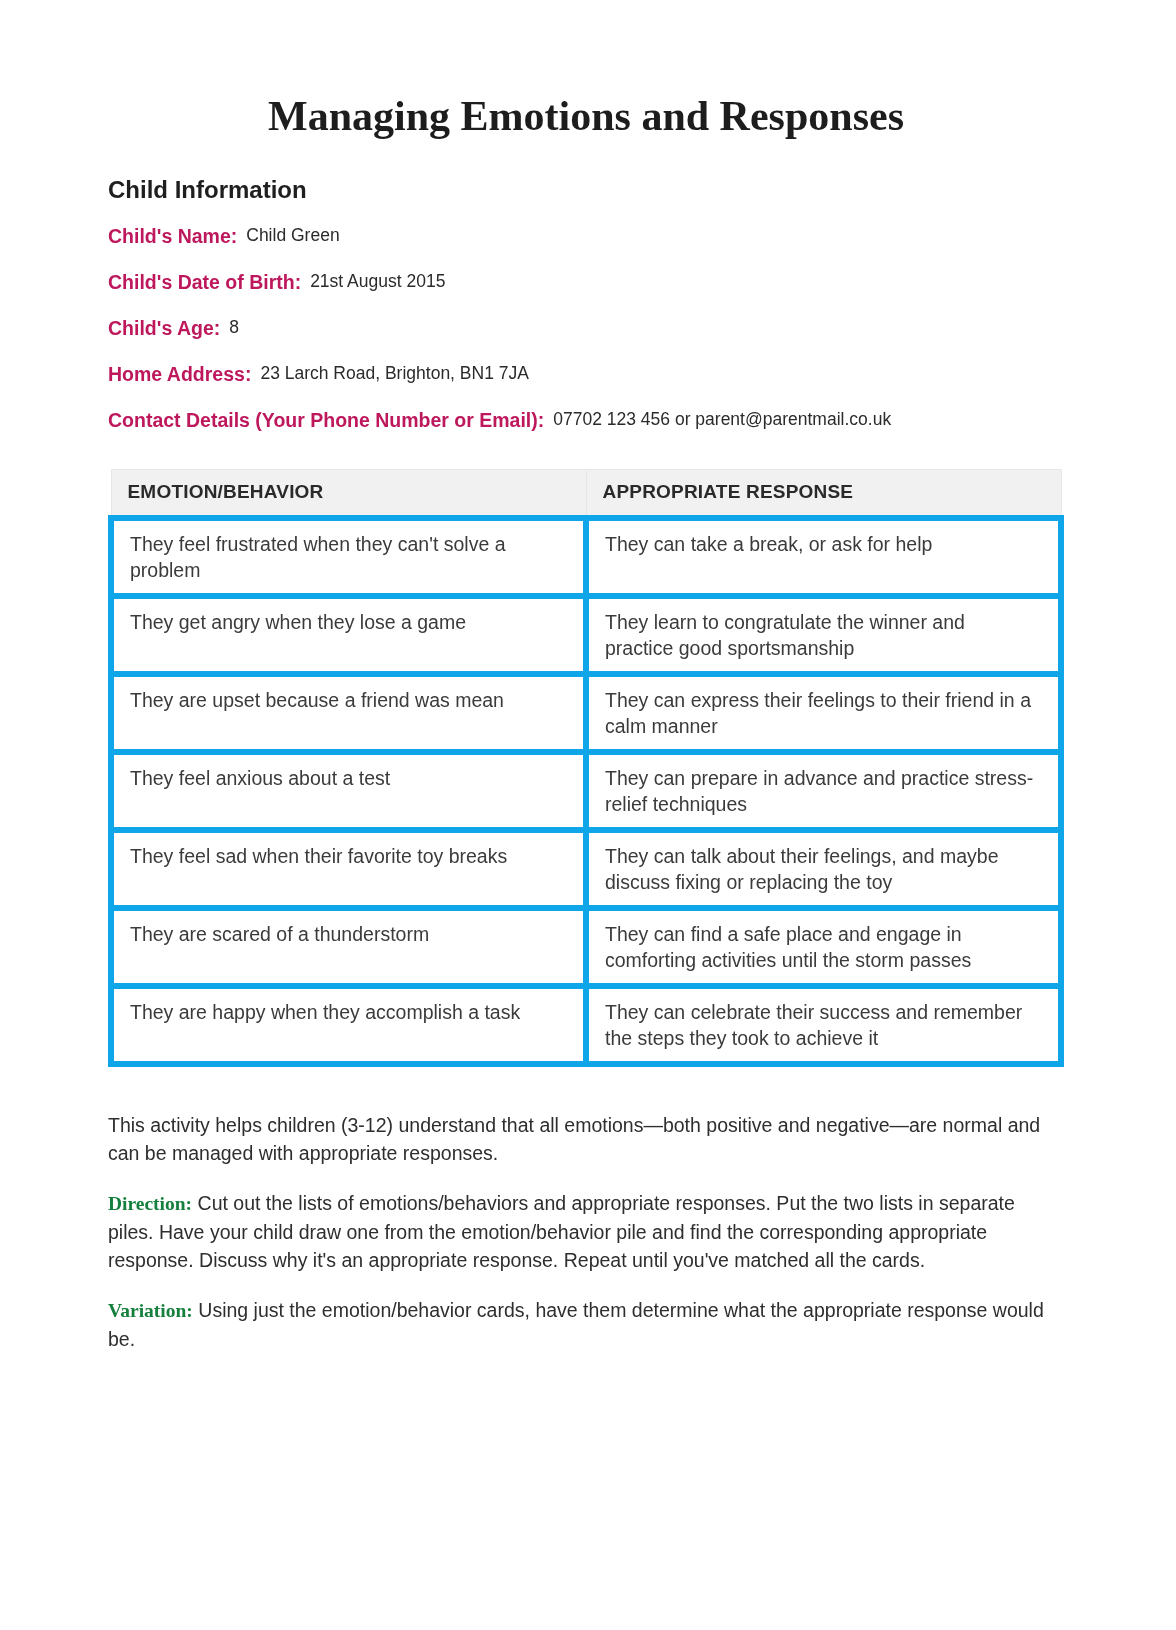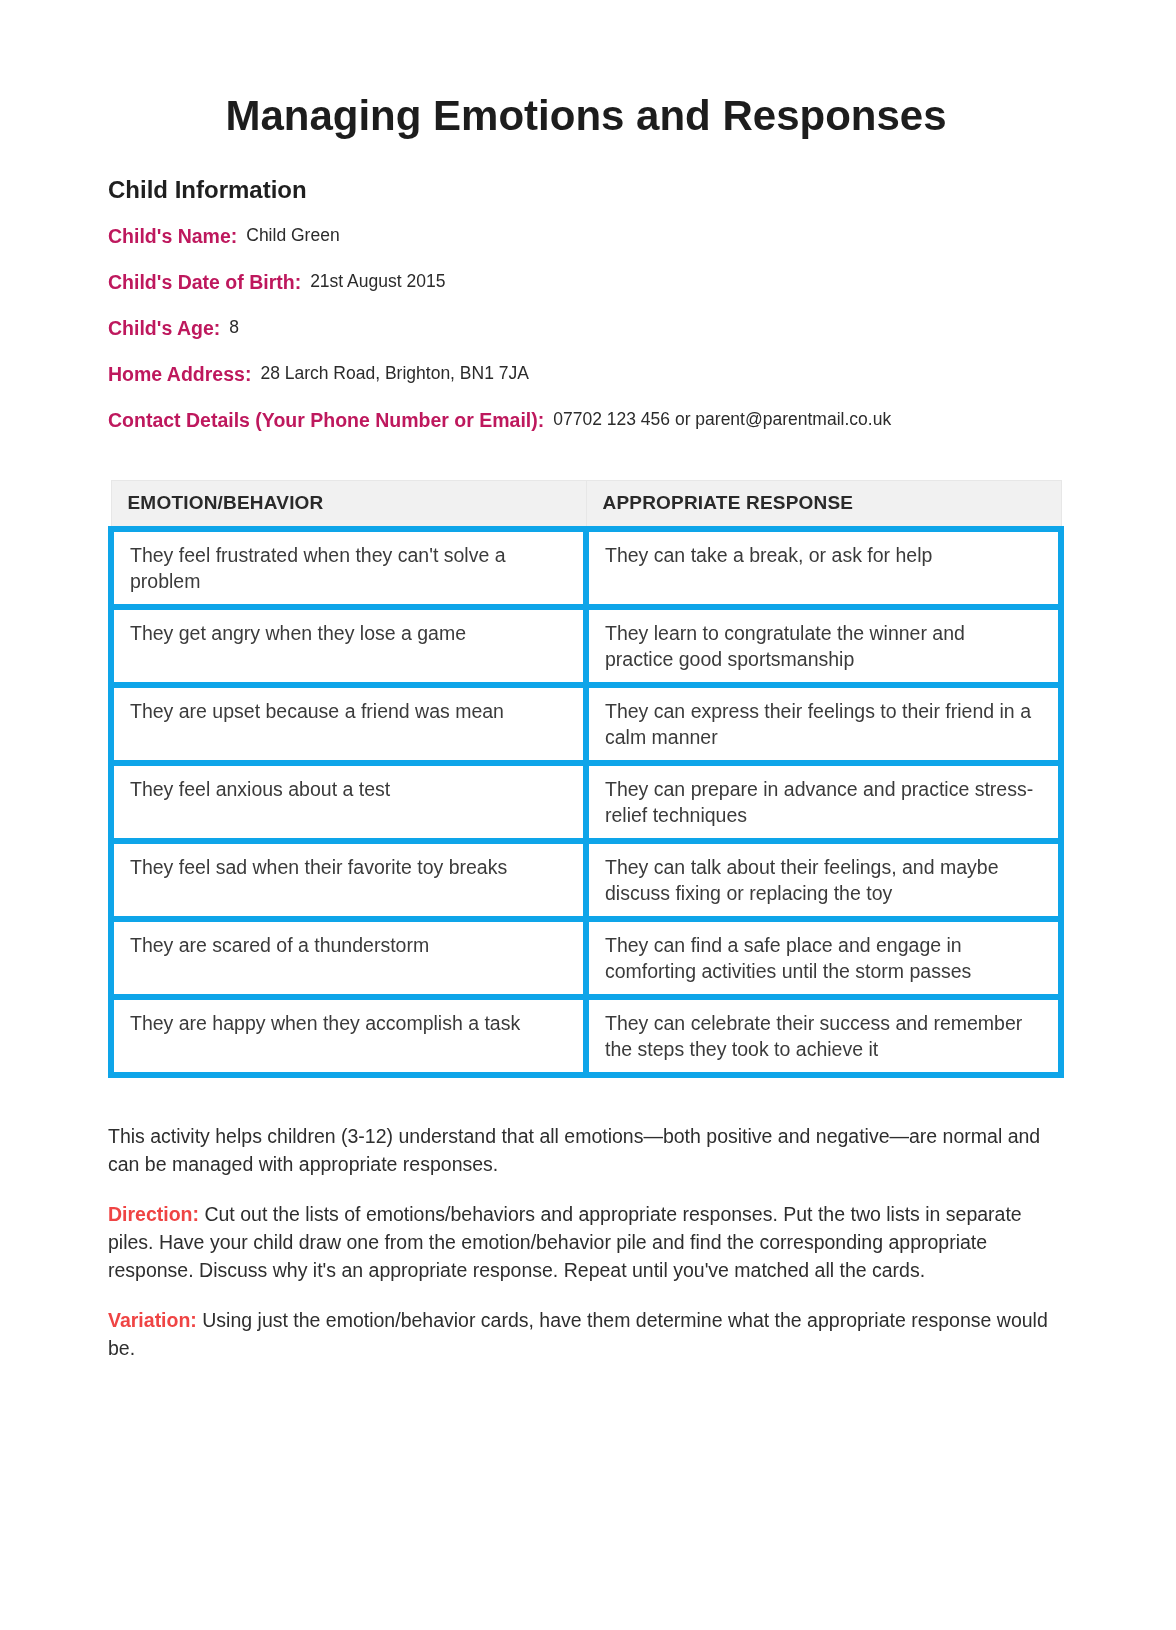--- a/index.html
+++ b/index.html
@@ -20,20 +20,21 @@
   .content {
     padding: 0 112px 0 108px;
   }
   .doc-title {
     text-align: center;
     font-size: 42px;
     font-weight: 700;
     color: #1d1d1d;
     padding-top: 92px;
     letter-spacing: 0;
+    font-family: Liberation Serif, serif;
   }
   .section-heading {
     font-size: 24px;
     font-weight: 700;
     color: #1f1f1f;
     margin-top: 36px;
   }
   .field-row {
     margin-top: 20px;
     line-height: 24px;
@@ -48,21 +49,21 @@
     font-size: 17.5px;
     font-weight: 400;
     color: #2b2b2b;
     margin-left: 9px;
     position: relative;
     top: -2px;
   }
   table.match-table {
     width: 100%;
     border-collapse: collapse;
-    margin-top: 46px;
+    margin-top: 35px;
     table-layout: fixed;
   }
   table.match-table th {
     width: 50%;
     background: #f1f1f1;
     text-align: left;
     font-size: 19px;
     font-weight: 700;
     color: #2a2a2a;
     padding: 0 16px;
@@ -80,21 +81,21 @@
     border: 6px solid #0ea5e9;
   }
   .para {
     font-size: 19.5px;
     line-height: 28px;
     color: #2e2e2e;
   }
   .para-intro { margin-top: 44px; }
   .para-direction { margin-top: 22px; }
   .para-variation { margin-top: 22px; }
-  .para b { color: #ef4444; }
+  .para b { color: #15803d; font-family: Liberation Serif, serif; }
 </style>
 </head>
 <body>
 
 <div class="page">
   <div class="content">
 
     <h1 class="doc-title">Managing Emotions and Responses</h1>
 
     <h2 class="section-heading">Child Information</h2>
@@ -102,21 +103,21 @@
     <div class="field-row">
       <span class="field-label">Child's Name:</span><span class="field-value">Child Green</span>
     </div>
     <div class="field-row">
       <span class="field-label">Child's Date of Birth:</span><span class="field-value">21st August 2015</span>
     </div>
     <div class="field-row">
       <span class="field-label">Child's Age:</span><span class="field-value">8</span>
     </div>
     <div class="field-row">
-      <span class="field-label">Home Address:</span><span class="field-value">28 Larch Road, Brighton, BN1 7JA</span>
+      <span class="field-label">Home Address:</span><span class="field-value">23 Larch Road, Brighton, BN1 7JA</span>
     </div>
     <div class="field-row">
       <span class="field-label">Contact Details (Your Phone Number or Email):</span><span class="field-value">07702 123 456 or parent@parentmail.co.uk</span>
     </div>
 
     <table class="match-table">
       <thead>
         <tr>
           <th>EMOTION/BEHAVIOR</th>
           <th>APPROPRIATE RESPONSE</th>

